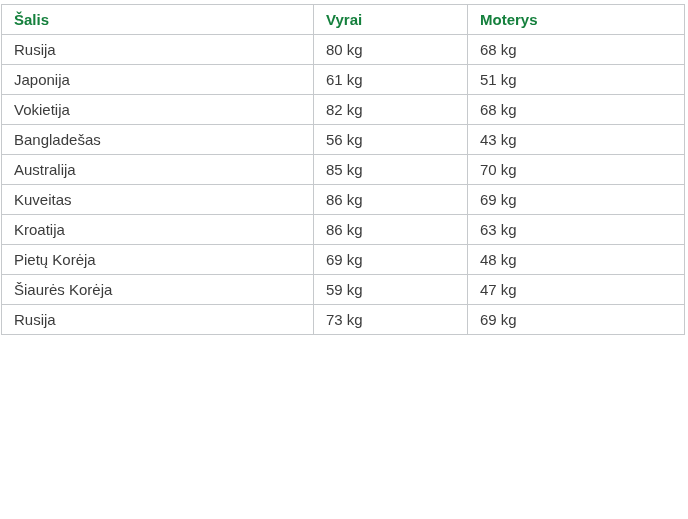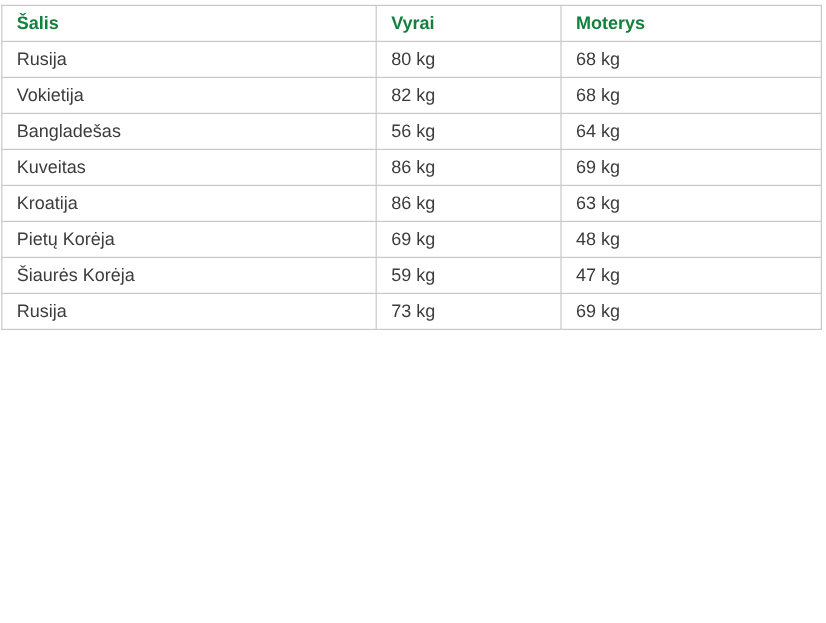--- a/index.html
+++ b/index.html
@@ -58,28 +58,38 @@
         <th>Moterys</th>
       </tr>
     </thead>
     <tbody>
       <tr>
         <td>Rusija</td>
         <td>80 kg</td>
         <td>68 kg</td>
       </tr>
       <tr>
+        <td>Japonija</td>
+        <td>61 kg</td>
+        <td>51 kg</td>
+      </tr>
+      <tr>
         <td>Vokietija</td>
         <td>82 kg</td>
         <td>68 kg</td>
       </tr>
       <tr>
         <td>Bangladešas</td>
         <td>56 kg</td>
-        <td>64 kg</td>
+        <td>43 kg</td>
+      </tr>
+      <tr>
+        <td>Australija</td>
+        <td>85 kg</td>
+        <td>70 kg</td>
       </tr>
       <tr>
         <td>Kuveitas</td>
         <td>86 kg</td>
         <td>69 kg</td>
       </tr>
       <tr>
         <td>Kroatija</td>
         <td>86 kg</td>
         <td>63 kg</td>

